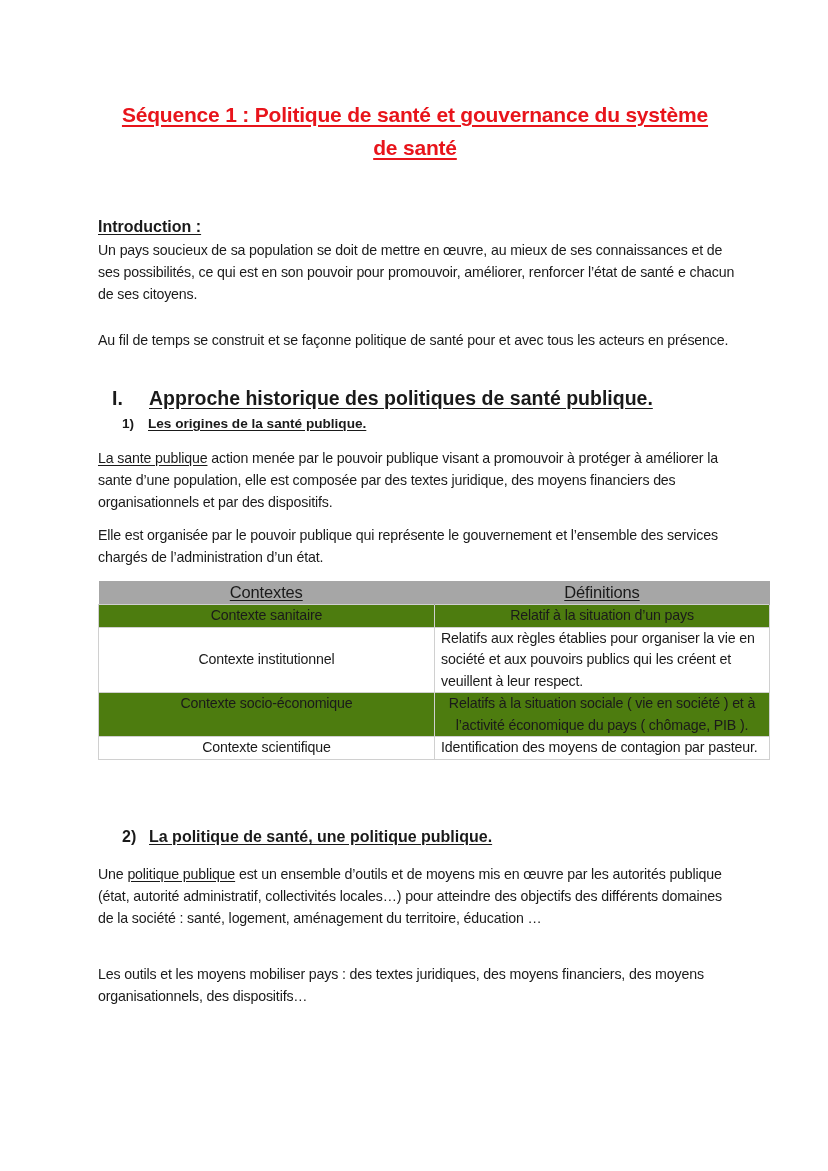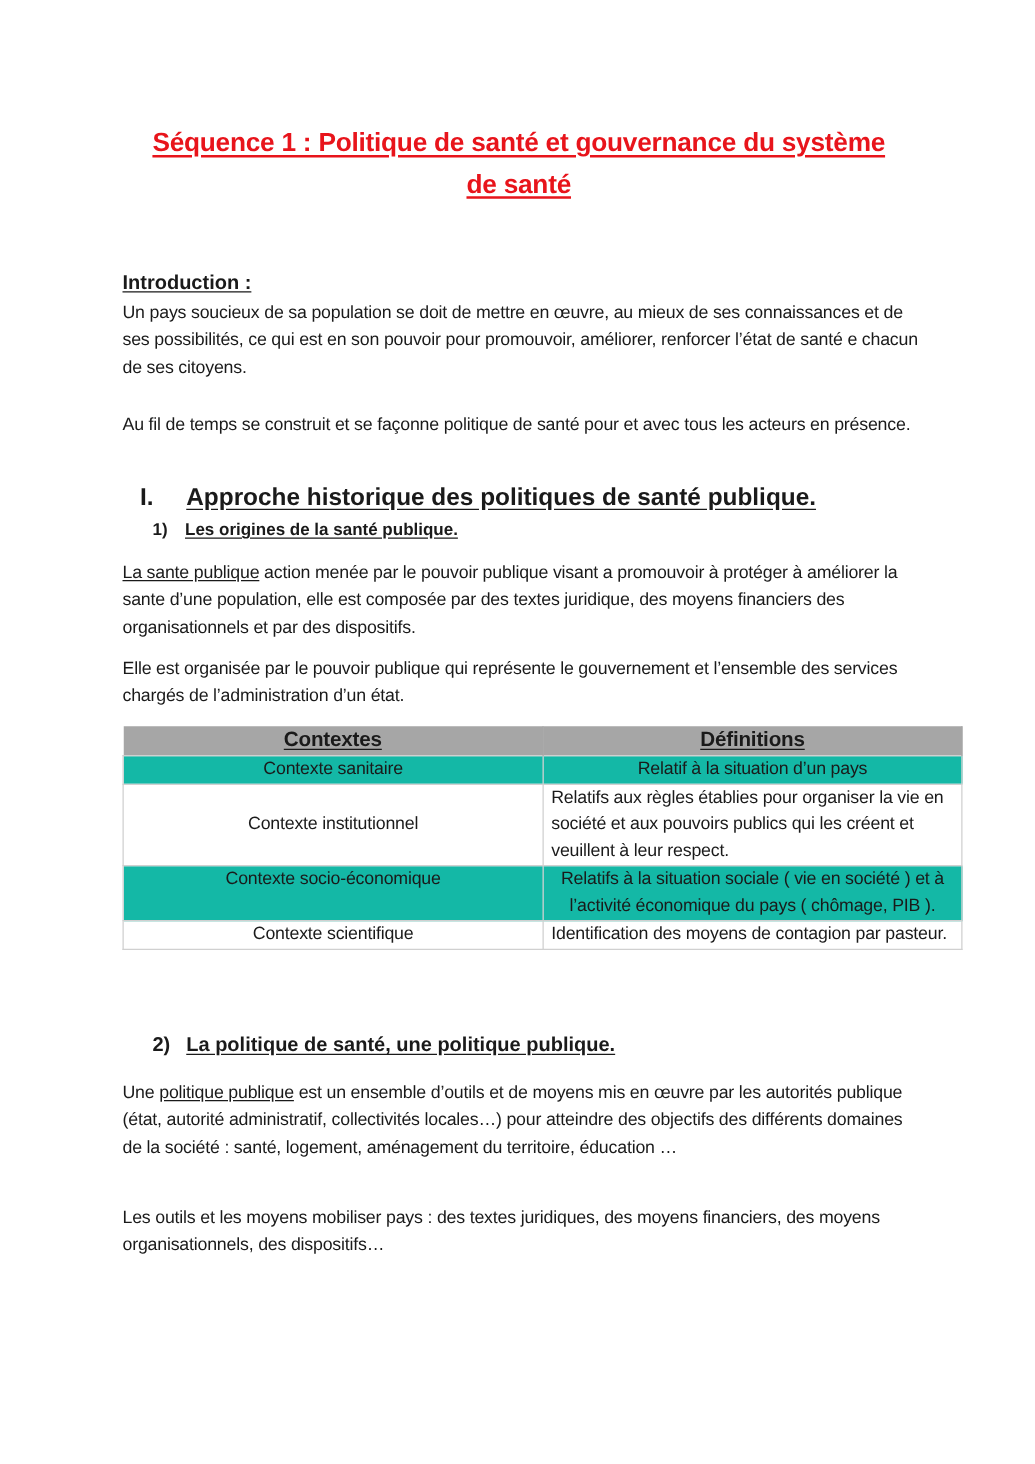--- a/index.html
+++ b/index.html
@@ -92,40 +92,40 @@
       left: 98px;
       top: 581px;
       width: 672px;
       border-collapse: collapse;
       font-size: 14.2px;
       letter-spacing: -0.15px;
     }
     table.ctx th {
       background: #a6a6a6;
       font-size: 16.5px;
-      font-weight: bold;
+      font-weight: normal;
       text-align: center;
       height: 23px;
       padding: 0;
       border-right: 1px solid #a6a6a6;
     }
     table.ctx th span { text-decoration: underline; text-underline-offset: 2px; }
     table.ctx td {
       border: 1px solid #d0d0d0;
       line-height: 21.5px;
       vertical-align: top;
       padding: 0 6px;
     }
     table.ctx td.c1 {
       width: 323px;
       text-align: center;
       vertical-align: middle;
     }
     table.ctx td.c1.top { vertical-align: top; }
-    table.ctx tr.band td { background: #14b8a6; text-align: center; }
+    table.ctx tr.band td { background: #4d7c0f; text-align: center; }
   </style>
 </head>
 <body>
 
 <div class="page">
 
   <div class="title">
     <span>Séquence 1 : Politique de santé et gouvernance du système</span><br>
     <span>de santé</span>
   </div>

